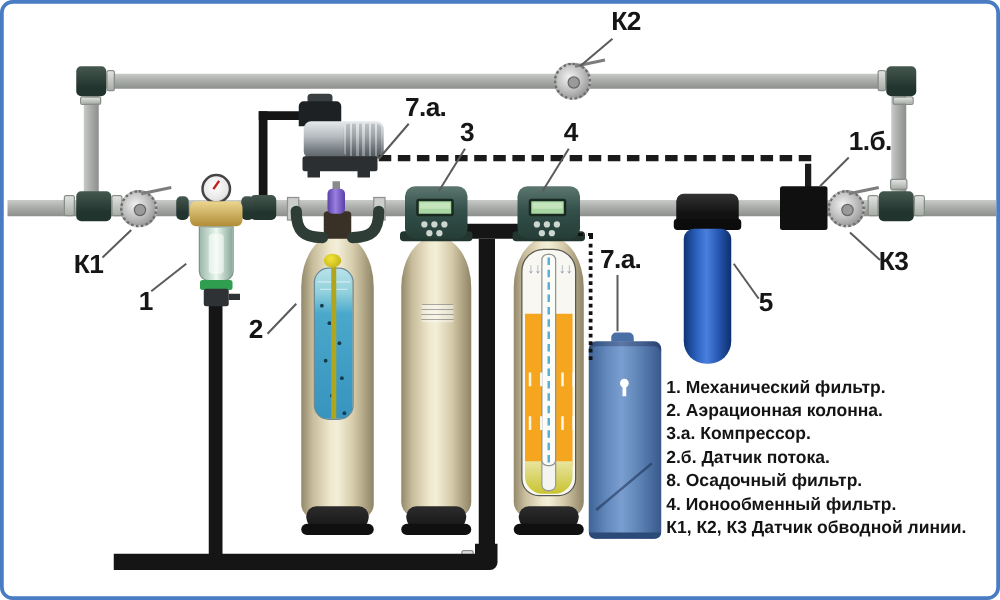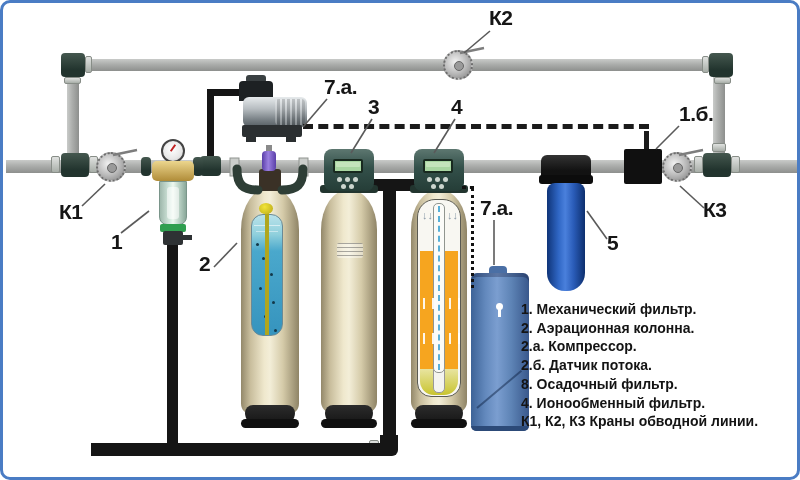--- a/index.html
+++ b/index.html
@@ -28,21 +28,21 @@
   .lcd-inner{background:#c4e4bc;margin:1px;height:5px;border-radius:1px;}
   .btns{width:5px;height:5px;border-radius:50%;background:#cdd6cf;z-index:5;
     box-shadow:8px 0 0 #cdd6cf,16px 0 0 #cdd6cf,4px 7px 0 #cdd6cf,12px 7px 0 #cdd6cf;}
   
   .tank{background:linear-gradient(90deg,#93886a 0%,#c8bd9c 16%,#efe8cd 40%,#f3eed8 50%,#d5cba9 72%,#8f8466 100%);
     border-radius:30px 30px 12px 12px / 44px 44px 12px 12px;z-index:3;}
   .tank-base{background:linear-gradient(180deg,#2c2c2c,#141414);border-radius:8px 8px 12px 12px;z-index:3;}
   .tank-lip{background:#101010;border-radius:6px;z-index:3;}
   .lbl{position:absolute;font-weight:bold;font-size:21px;color:#161616;z-index:7;letter-spacing:-0.5px;}
   .legend-item{font-weight:bold;font-size:14px;line-height:18.7px;color:#141414;white-space:nowrap;}
-  #legend{position:absolute;left:518px;top:297px;width:250px;z-index:6;}
+  #legend{position:absolute;left:530px;top:297px;width:250px;z-index:6;}
   svg.overlay{position:absolute;left:0;top:0;z-index:5;pointer-events:none;}
 </style>
 </head>
 <body>
 
 <div id="canvas">
 
   <div class="abs pipe-h" style="left:72px;top:56px;width:644px;height:12px;"></div>
   <div class="abs pipe-v" style="left:64px;top:58px;width:12px;height:108px;"></div>
   <div class="abs pipe-v" style="left:710px;top:58px;width:12px;height:108px;"></div>
@@ -194,20 +194,20 @@
   <div class="lbl" style="left:56px;top:197px;">К1</div>
   <div class="lbl" style="left:108px;top:227px;">1</div>
   <div class="lbl" style="left:196px;top:249px;">2</div>
   <div class="lbl" style="left:477px;top:193px;">7.а.</div>
   <div class="lbl" style="left:604px;top:228px;">5</div>
   <div class="lbl" style="left:700px;top:195px;">К3</div>
 
   <div id="legend">
     <div class="legend-item">1. Механический фильтр.</div>
     <div class="legend-item">2. Аэрационная колонна.</div>
-    <div class="legend-item">2.а. Компрессор.</div>
+    <div class="legend-item">3.а. Компрессор.</div>
     <div class="legend-item">2.б. Датчик потока.</div>
     <div class="legend-item">8. Осадочный фильтр.</div>
     <div class="legend-item">4. Ионообменный фильтр.</div>
-    <div class="legend-item">К1, К2, К3 Краны обводной линии.</div>
+    <div class="legend-item">К1, К2, К3 Датчик обводной линии.</div>
   </div>
 
 </div>
 
 </body></html>

